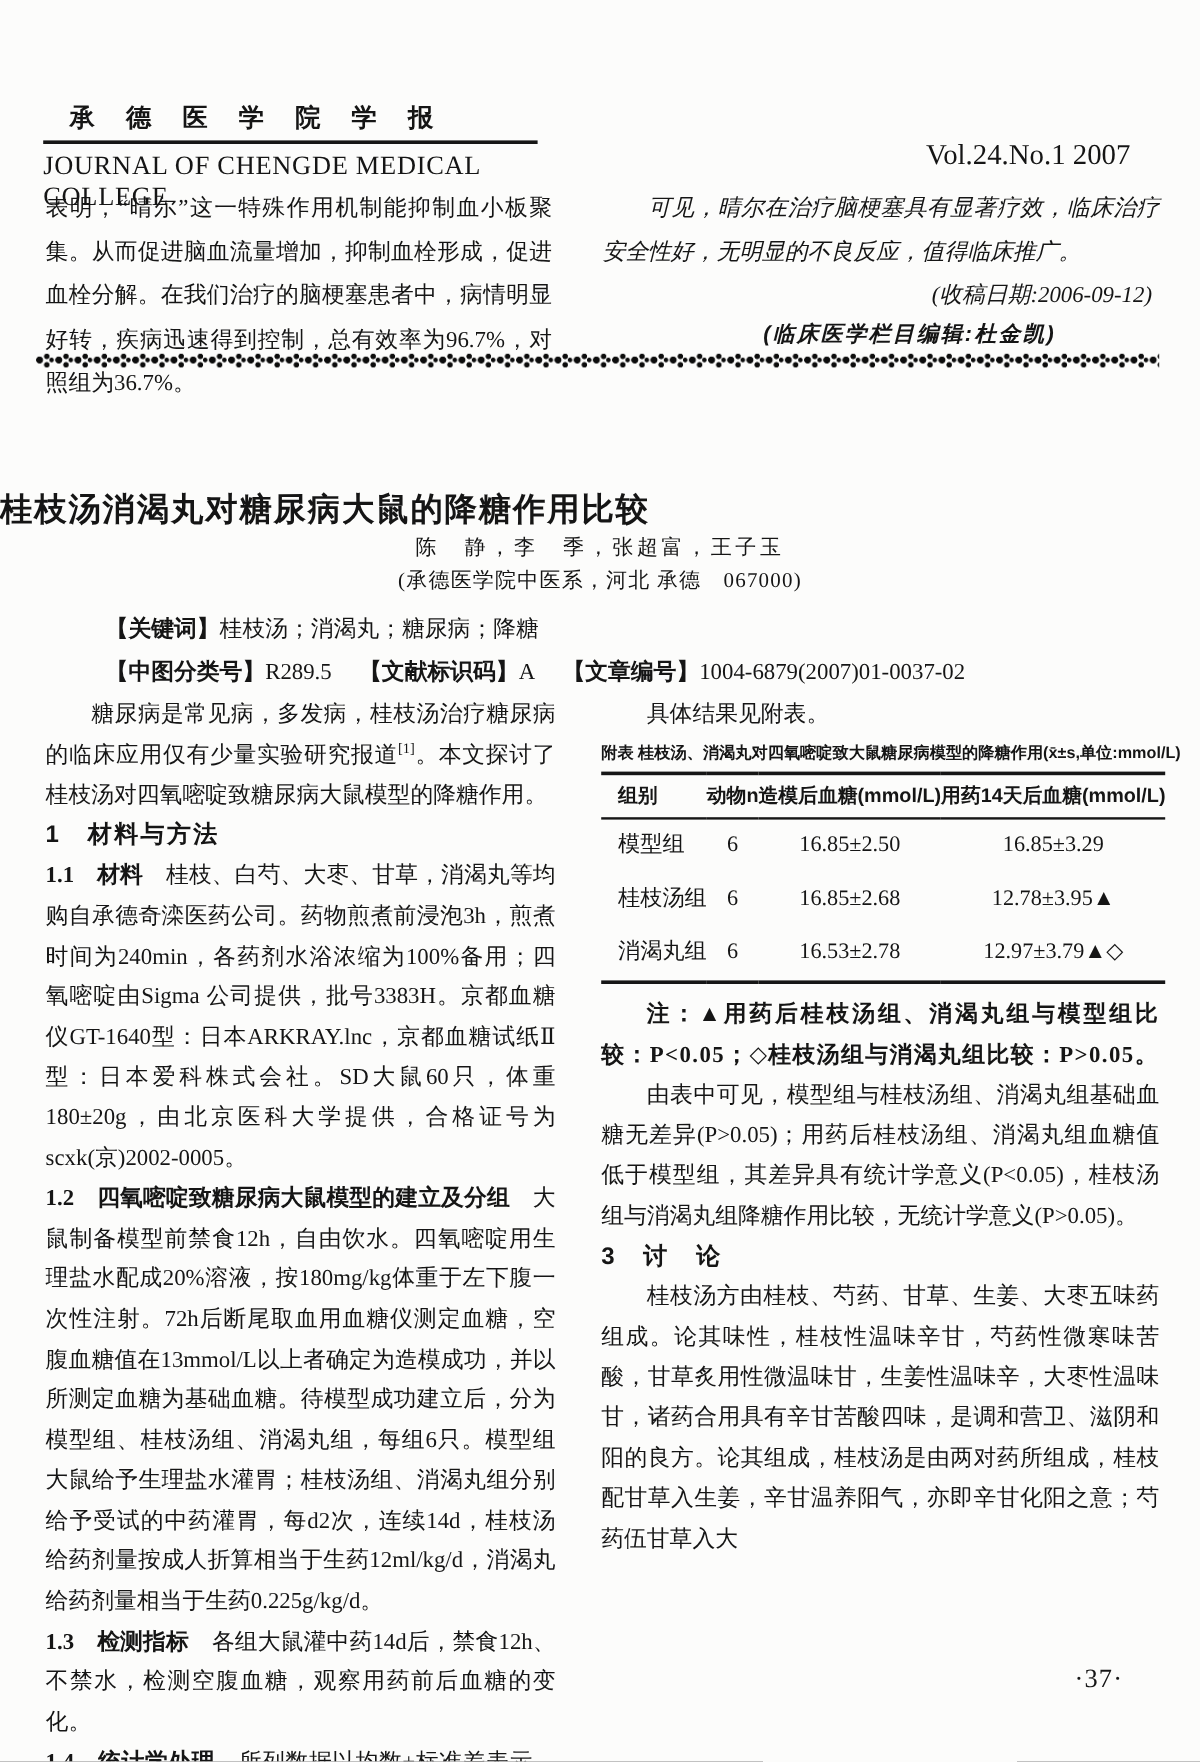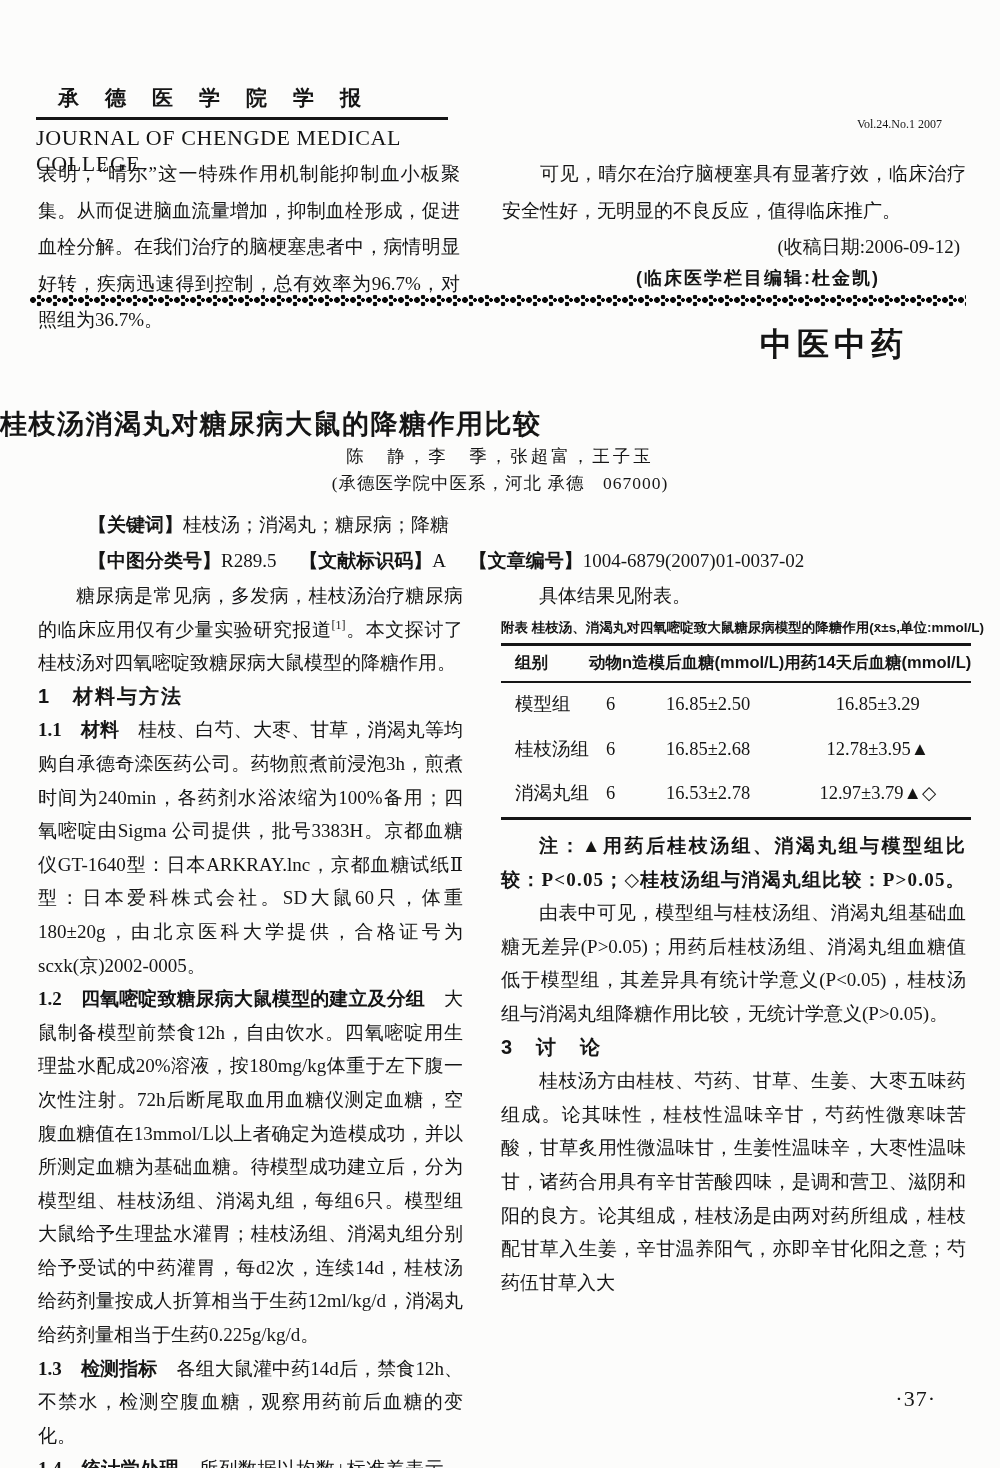--- a/index.html
+++ b/index.html
@@ -9,32 +9,32 @@
     font-family:"Liberation Serif","DejaVu Serif",serif;
   }
 
   
   .jhead { position:absolute; top:84px; left:36px; width:412px; }
   .jhead-cn {
     font-size:21px; font-weight:700; letter-spacing:26px; white-space:nowrap;
     padding:0 0 5px 22px; border-bottom:3px solid #161616;
   }
   .jhead-en { font-size:22px; letter-spacing:0.6px; margin-top:5px; }
-  .issue { position:absolute; top:117px; right:58px; font-size:12px; }
+  .issue { position:absolute; top:117px; right:58px; font-size:24px; }
 
   
   .prev { position:absolute; top:156px; left:38px; width:928px; display:flex; gap:42px;
           font-size:19px; line-height:36.5px; }
   .prev-left  { width:422px; text-align:justify; }
   .prev-right { width:464px; }
   .prev-right .pp { text-indent:2em; text-align:justify; margin:0; }
   .received { text-align:right; padding-right:6px; }
   .editor   { font:700 18px "Liberation Sans","DejaVu Sans",sans-serif;
               text-align:center; padding-left:48px; letter-spacing:2px; margin-top:4px; }
-  .prev p { margin:0; }
+  .prev p { margin:0;font-style:italic; }
 
   
   .divider {
     position:absolute; top:294px; left:30px; width:936px; height:13px;
     background-image:
       radial-gradient(circle at 3px 6px,  #0c0c0c 2.6px, transparent 3.2px),
       radial-gradient(circle at 9px 3px,  #0c0c0c 2.0px, transparent 2.6px),
       radial-gradient(circle at 9px 10px, #0c0c0c 2.0px, transparent 2.6px),
       radial-gradient(circle at 13px 6px, #0c0c0c 1.6px, transparent 2.2px);
     background-size:16px 13px;
@@ -101,21 +101,20 @@
     <div class="prev-left">表明，“晴尔”这一特殊作用机制能抑制血小板聚集。从而促进脑血流量增加，抑制血栓形成，促进血栓分解。在我们治疗的脑梗塞患者中，病情明显好转，疾病迅速得到控制，总有效率为96.7%，对照组为36.7%。</div>
     <div class="prev-right">
       <p class="pp">可见，晴尔在治疗脑梗塞具有显著疗效，临床治疗安全性好，无明显的不良反应，值得临床推广。</p>
       <p class="received">(收稿日期:2006-09-12)</p>
       <p class="editor">(临床医学栏目编辑:杜金凯)</p>
     </div>
   </div>
 
   <div class="divider"></div>
 
-  <div class="banner">中医中药</div>
 
   <div class="atitle">桂枝汤消渴丸对糖尿病大鼠的降糖作用比较</div>
   <div class="authors">陈　静，李　季，张超富，王子玉</div>
   <div class="affil">(承德医学院中医系，河北 承德　067000)</div>
 
   <div class="meta">
     <div>
       <span class="lbl">【关键词】</span><span>桂枝汤；消渴丸；糖尿病；降糖</span>
     </div>
     <div>

